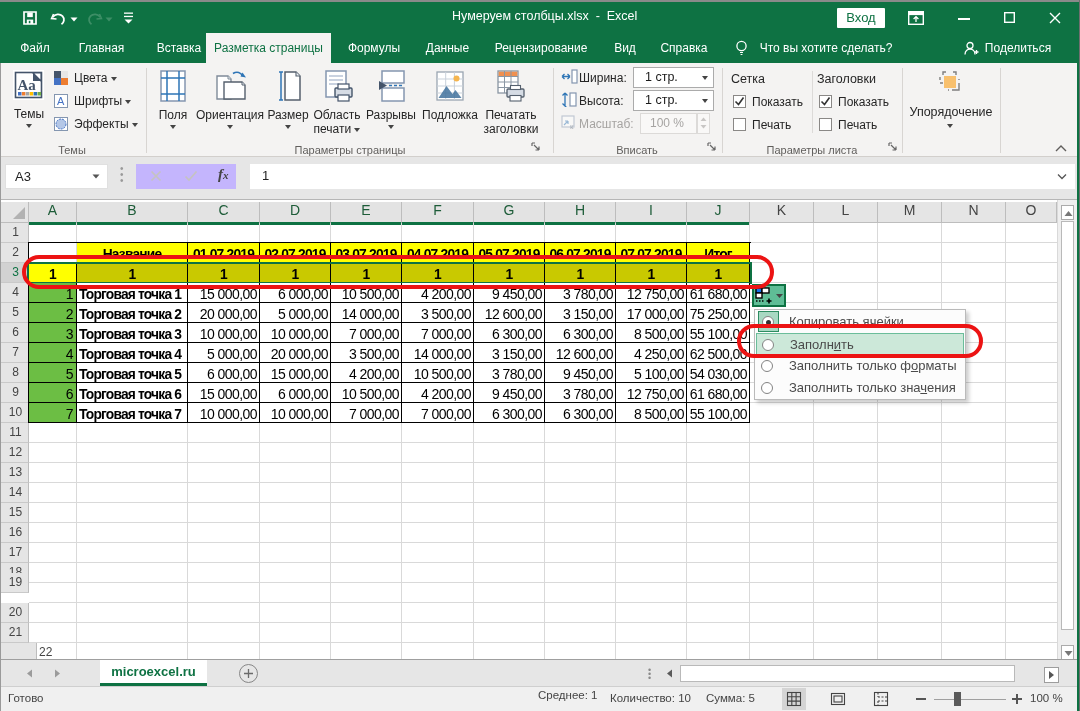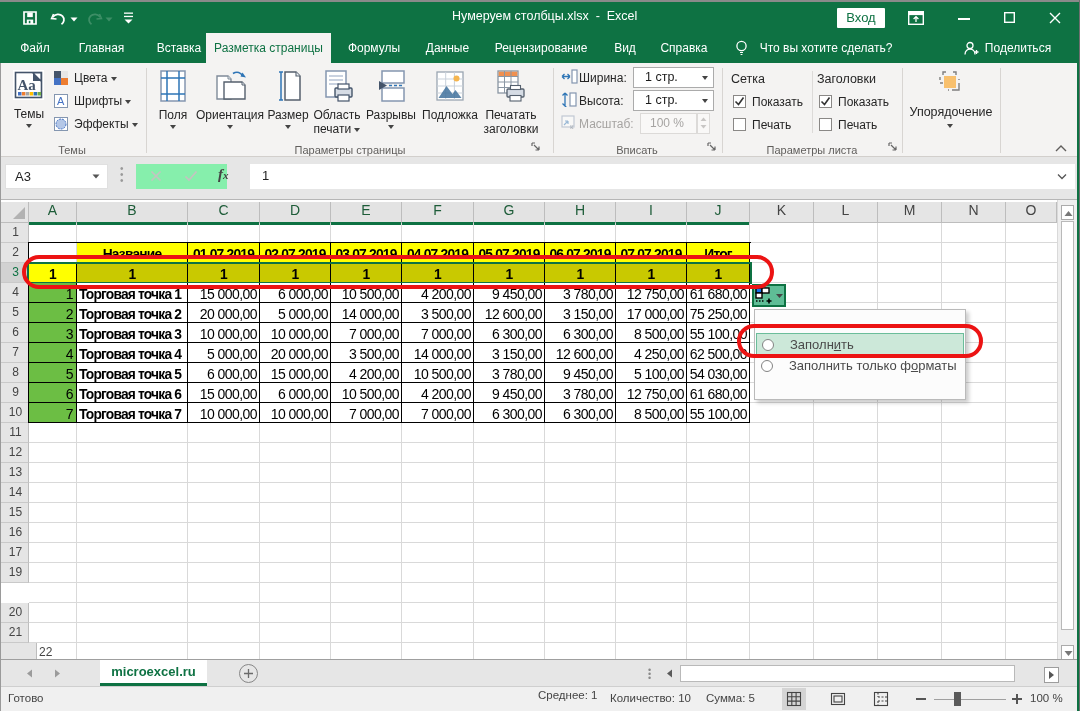--- a/index.html
+++ b/index.html
@@ -25,21 +25,21 @@
 .dlaunch { position:absolute; top:84px; width:10px; height:10px; }
 .darr { display:inline-block; width:0; height:0; border-left:3px solid transparent; border-right:3px solid transparent; border-top:4px solid #444; vertical-align:middle; }
 .combo { position:absolute; width:81px; height:21px; background:#fff; border:1px solid #ababab; font-size:12.5px; color:#1a1a1a; line-height:19px; padding-left:11px; }
 .combo .ca { position:absolute; right:5px; top:8px; }
 .cbx { position:absolute; width:13px; height:13px; background:#fff; border:1px solid #8a8886; }
 .cblabel { position:absolute; font-size:12px; color:#262626; white-space:nowrap; }
 
 
 #fbar { left:0; top:157px; width:1080px; height:43px; background:#e6e6e6; border-bottom:1px solid #b6b6b6; }
 #namebox { position:absolute; left:5px; top:7px; width:103px; height:25px; background:#fff; border:1px solid #e0e0e0; font-size:13px; color:#222; line-height:23px; padding-left:9px; }
-#fxbox { position:absolute; left:136px; top:7px; width:91px; height:25px; background:#86efac; }
+#fxbox { position:absolute; left:136px; top:7px; width:100px; height:25px; background:#c4b5fd; }
 #finput { position:absolute; left:250px; top:7px; width:825px; height:25px; background:#fff; font-size:13px; color:#222; line-height:23px; padding-left:12px; }
 
 
 #grid { left:0; top:202px; width:1057px; height:457px; background:#fff; overflow:hidden; }
 .colhead { position:absolute; top:-2px; height:23px; background:#e5e5e5; border-right:1px solid #bdbdbd; font-size:14px; color:#444; text-align:center; line-height:21px; }
 .colhead.sel { border-bottom:3px solid #0e7243; height:25px; color:#1d5c38; background:#e3e3e3; }
 .colhead.nosel { border-bottom:1px solid #bdbdbd; }
 #cornerbox { position:absolute; left:0; top:-2px; width:29px; height:23px; background:#e5e5e5; border-right:1px solid #bdbdbd; border-bottom:1px solid #bdbdbd; }
 .rowhead { position:absolute; left:0; width:29px; height:20px; background:#e5e5e5; border-right:1px solid #bdbdbd; border-bottom:1px solid #c9c9c9; font-size:12px; color:#444; text-align:center; line-height:19px; text-indent:3px; }
 .gl-v { position:absolute; top:22px; width:1px; bottom:0; background:#d9d9d9; }
@@ -365,21 +365,21 @@
 <div class="rowhead" style="top:181px;">9</div>
 <div class="rowhead" style="top:201px;">10</div>
 <div class="rowhead" style="top:221px;">11</div>
 <div class="rowhead" style="top:241px;">12</div>
 <div class="rowhead" style="top:261px;">13</div>
 <div class="rowhead" style="top:281px;">14</div>
 <div class="rowhead" style="top:301px;">15</div>
 <div class="rowhead" style="top:321px;">16</div>
 <div class="rowhead" style="top:341px;">17</div>
 <div class="rowhead" style="top:361px;">18</div>
-<div class="rowhead" style="top:361px;">19</div>
+<div class="rowhead" style="top:371px;">19</div>
 <div class="rowhead" style="top:401px;">20</div>
 <div class="rowhead" style="top:421px;">21</div>
 <div class="rowhead" style="top:441px;padding-left:36px;">22</div>
 <div class="gl-v" style="left:76px;top:21px;"></div>
 <div class="gl-v" style="left:187px;top:21px;"></div>
 <div class="gl-v" style="left:259px;top:21px;"></div>
 <div class="gl-v" style="left:330px;top:21px;"></div>
 <div class="gl-v" style="left:401px;top:21px;"></div>
 <div class="gl-v" style="left:473px;top:21px;"></div>
 <div class="gl-v" style="left:544px;top:21px;"></div>
@@ -507,27 +507,37 @@
 <div id="afbtn">
 <svg width="30" height="19" viewBox="0 0 30 19">
  <rect x="2" y="2" width="6" height="5" fill="#1474e8" stroke="#000" stroke-width="1.4"></rect>
  <rect x="8" y="2" width="7" height="5" fill="#fff" stroke="#000" stroke-width="1.4"></rect>
  <rect x="2" y="7" width="6" height="5" fill="#fff" stroke="#000" stroke-width="1.4"></rect>
  <path d="M2 15 h1.5 M5 15 h1.5 M8 15 h1.5" stroke="#000" stroke-width="1.6"></path>
  <path d="M12.5 15 h5 M15 12.5 v5" stroke="#000" stroke-width="1.6"></path>
  <polygon points="22,8 29,8 25.5,12" fill="#444"></polygon>
 </svg></div>
 <div id="afmenu">
+<div class="mitem" style="top:1px;">
+<div style="position:absolute;left:2px;top:0px;width:21px;height:21px;background:#a8d8c2;border:1px solid #2d8c61;"></div>
+<div class="mradio" style="left:6px;"></div>
+        <div style="position:absolute;left:10px;top:9px;width:5px;height:5px;border-radius:50%;background:#333;"></div>
+<div class="mtext">Копировать ячейки</div>
+      </div>
 <div class="mitem" style="top:45px;">
 <div class="mradio"></div>
 <div class="mtext">Заполнить только ф<u>о</u>рматы</div>
       </div>
 <div class="mitem" style="top:23px;background:#cce8d9;border:1px solid #6bbd9a;height:22px;">
 <div class="mradio"></div>
 <div class="mtext">Заполн<u>и</u>ть</div>
+      </div>
+<div class="mitem" style="top:67px;">
+<div class="mradio"></div>
+<div class="mtext">Заполнить только зна<u>ч</u>ения</div>
       </div>
 </div>
 <div class="redoval" style="left:22px;top:53px;width:752px;height:34px;"></div>
 <div class="redoval" style="left:737px;top:122px;width:246px;height:34px;"></div>
 </div>
 <div class="abs" id="vscroll">
   <div style="position:absolute;left:3px;top:5px;width:13px;height:15px;background:#fff;border:1px solid #ababab;">
     <svg width="13" height="13" viewBox="0 0 13 13">
         <polygon points="6.5,4 10.5,9 2.5,9" fill="#777"></polygon>
       </svg>

